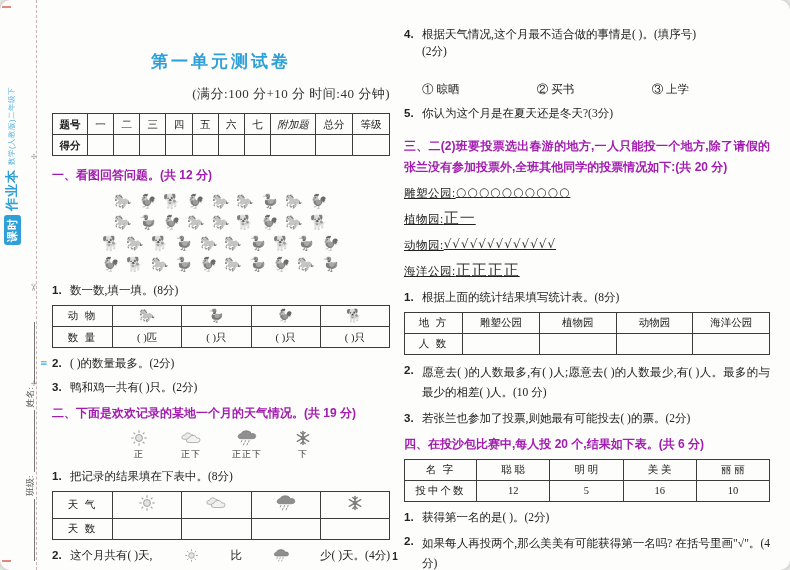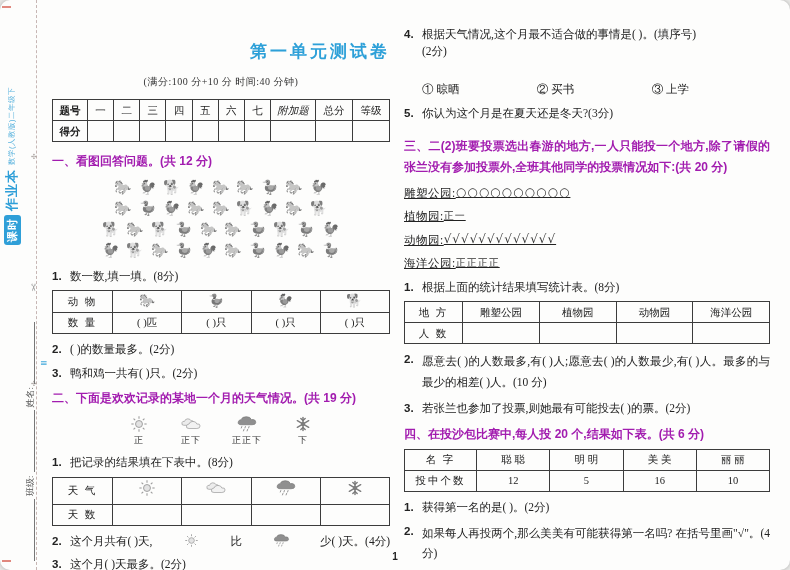--- a/index.html
+++ b/index.html
@@ -33,23 +33,23 @@
   .labels{
     transform:rotate(-90deg) translateX(-281px);transform-origin:0 0;
     width:281px;display:flex;align-items:center;white-space:nowrap;
     font-size:9px;color:#555;
   }
   .fill-line{display:inline-block;width:62px;border-bottom:1px solid #777;height:8px;margin:0 3px;}
   
   .col{position:absolute;font-size:11.5px;line-height:1.45;}
   .col-left{left:52px;top:28px;width:338px;}
   .col-right{left:404px;top:26px;width:366px;}
-  .title{text-align:right;color:#2da0d8;font-weight:bold;font-size:17px;
-    letter-spacing:3px;font-family:Liberation Serif, serif;margin-top:12px;}
-  .subtitle{text-align:center;font-size:10px;color:#333;margin-top:10px;letter-spacing:.5px;}
+  .title{text-align:center;color:#2da0d8;font-weight:bold;font-size:17px;
+    letter-spacing:3px;font-family:Liberation Serif, serif;margin-top:22px;}
+  .subtitle{text-align:right;font-size:13px;color:#333;margin-top:10px;letter-spacing:.5px;}
   table{border-collapse:collapse;width:100%;table-layout:fixed;}
   td{border:1px solid #3c3c3c;text-align:center;font-size:10.5px;padding:1px 0;height:18px;overflow:hidden;}
   .score-table{margin-top:10px;padding-left:12px;}
   .score-table td.hd{font-weight:bold;}
   .sec-heading{color:#a21caf;font-weight:bold;font-size:12px;margin-top:9px;
     font-family:"Liberation Sans",sans-serif;text-align:justify;}
   .q{display:flex;margin-top:7px;}
   .q .qn{font-weight:bold;width:18px;flex:none;font-family:"Liberation Sans",sans-serif;font-size:11.5px;}
   .q .qt{flex:1;text-align:justify;}
   
@@ -66,21 +66,21 @@
   .tally{font-size:9px;color:#333;letter-spacing:1px;}
   .wicon{display:inline-block;}
   .wicon svg{display:block;width:100%;height:100%;}
   .w20{width:22px;height:16px;}
   .w15{width:17px;height:13px;vertical-align:-2px;margin:0 2px;}
   .options{display:flex;margin-top:22px;padding-left:18px;}
   .options span{width:33%;}
   .vote-line{margin-top:6.5px;display:flex;align-items:center;text-decoration:underline;}
   .vote-place{letter-spacing:.5px;}
   .vote-marks{letter-spacing:1px;font-size:12px;font-family:"DejaVu Sans",sans-serif;color:#333;}
-  .vote-marks.tallyfont{font-size:10px;font-family:"Liberation Serif",serif;}
+  .vote-marks.tallyfont{font-size:15px;font-family:"Liberation Serif",serif;}
   .answers{display:flex;margin-top:8px;padding-left:18px;}
   .answers span{width:50%;}
   .pagenum{position:absolute;left:0;right:0;bottom:8px;text-align:center;
     font-size:10px;font-weight:bold;color:#222;font-family:"Liberation Sans",sans-serif;}
   .inline-q{display:flex;align-items:center;flex-wrap:wrap;justify-content:space-between;}
 </style>
 </head>
 <body>
 
 <div class="page">

